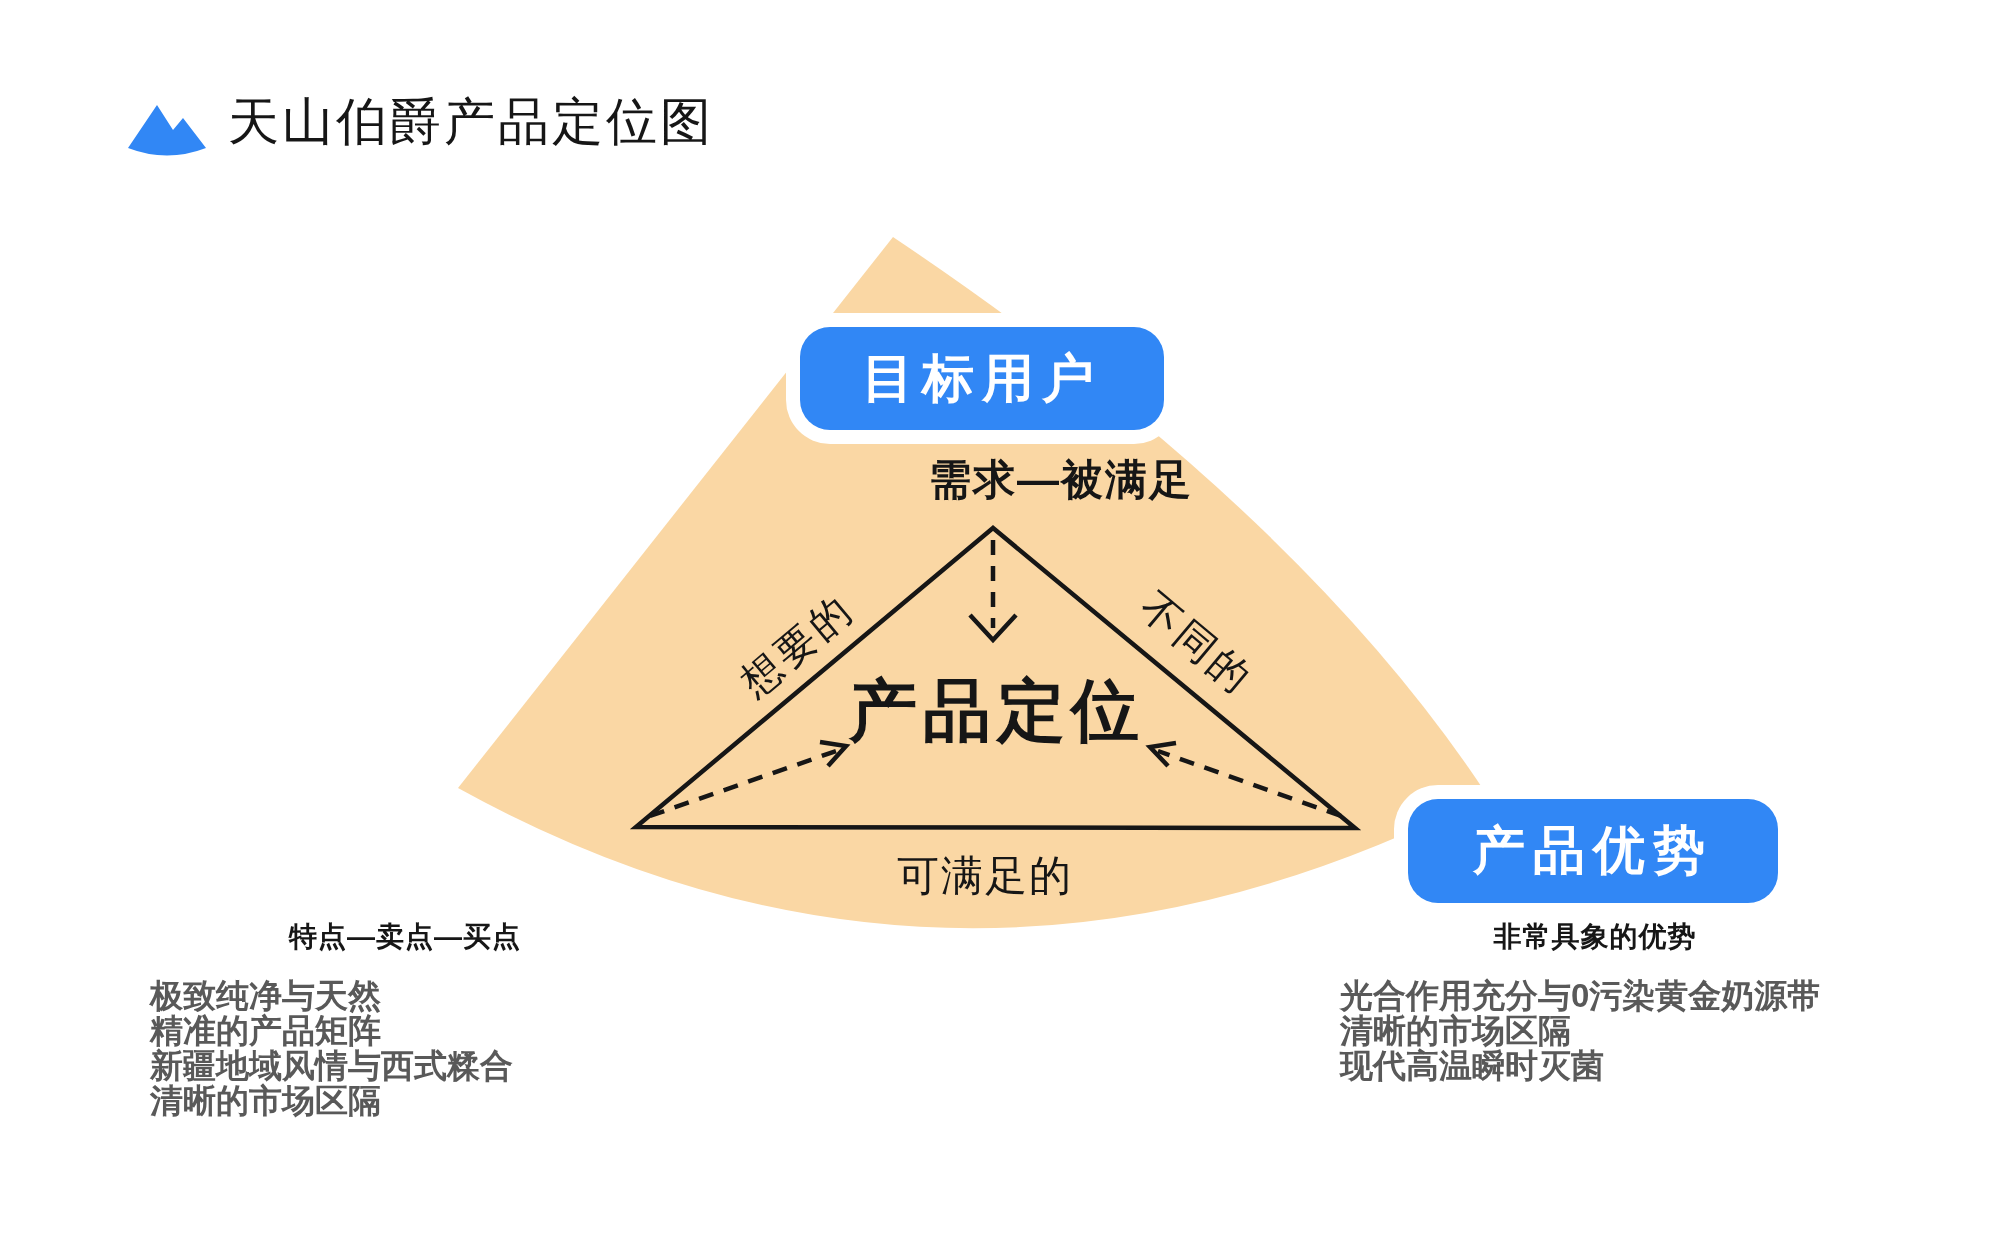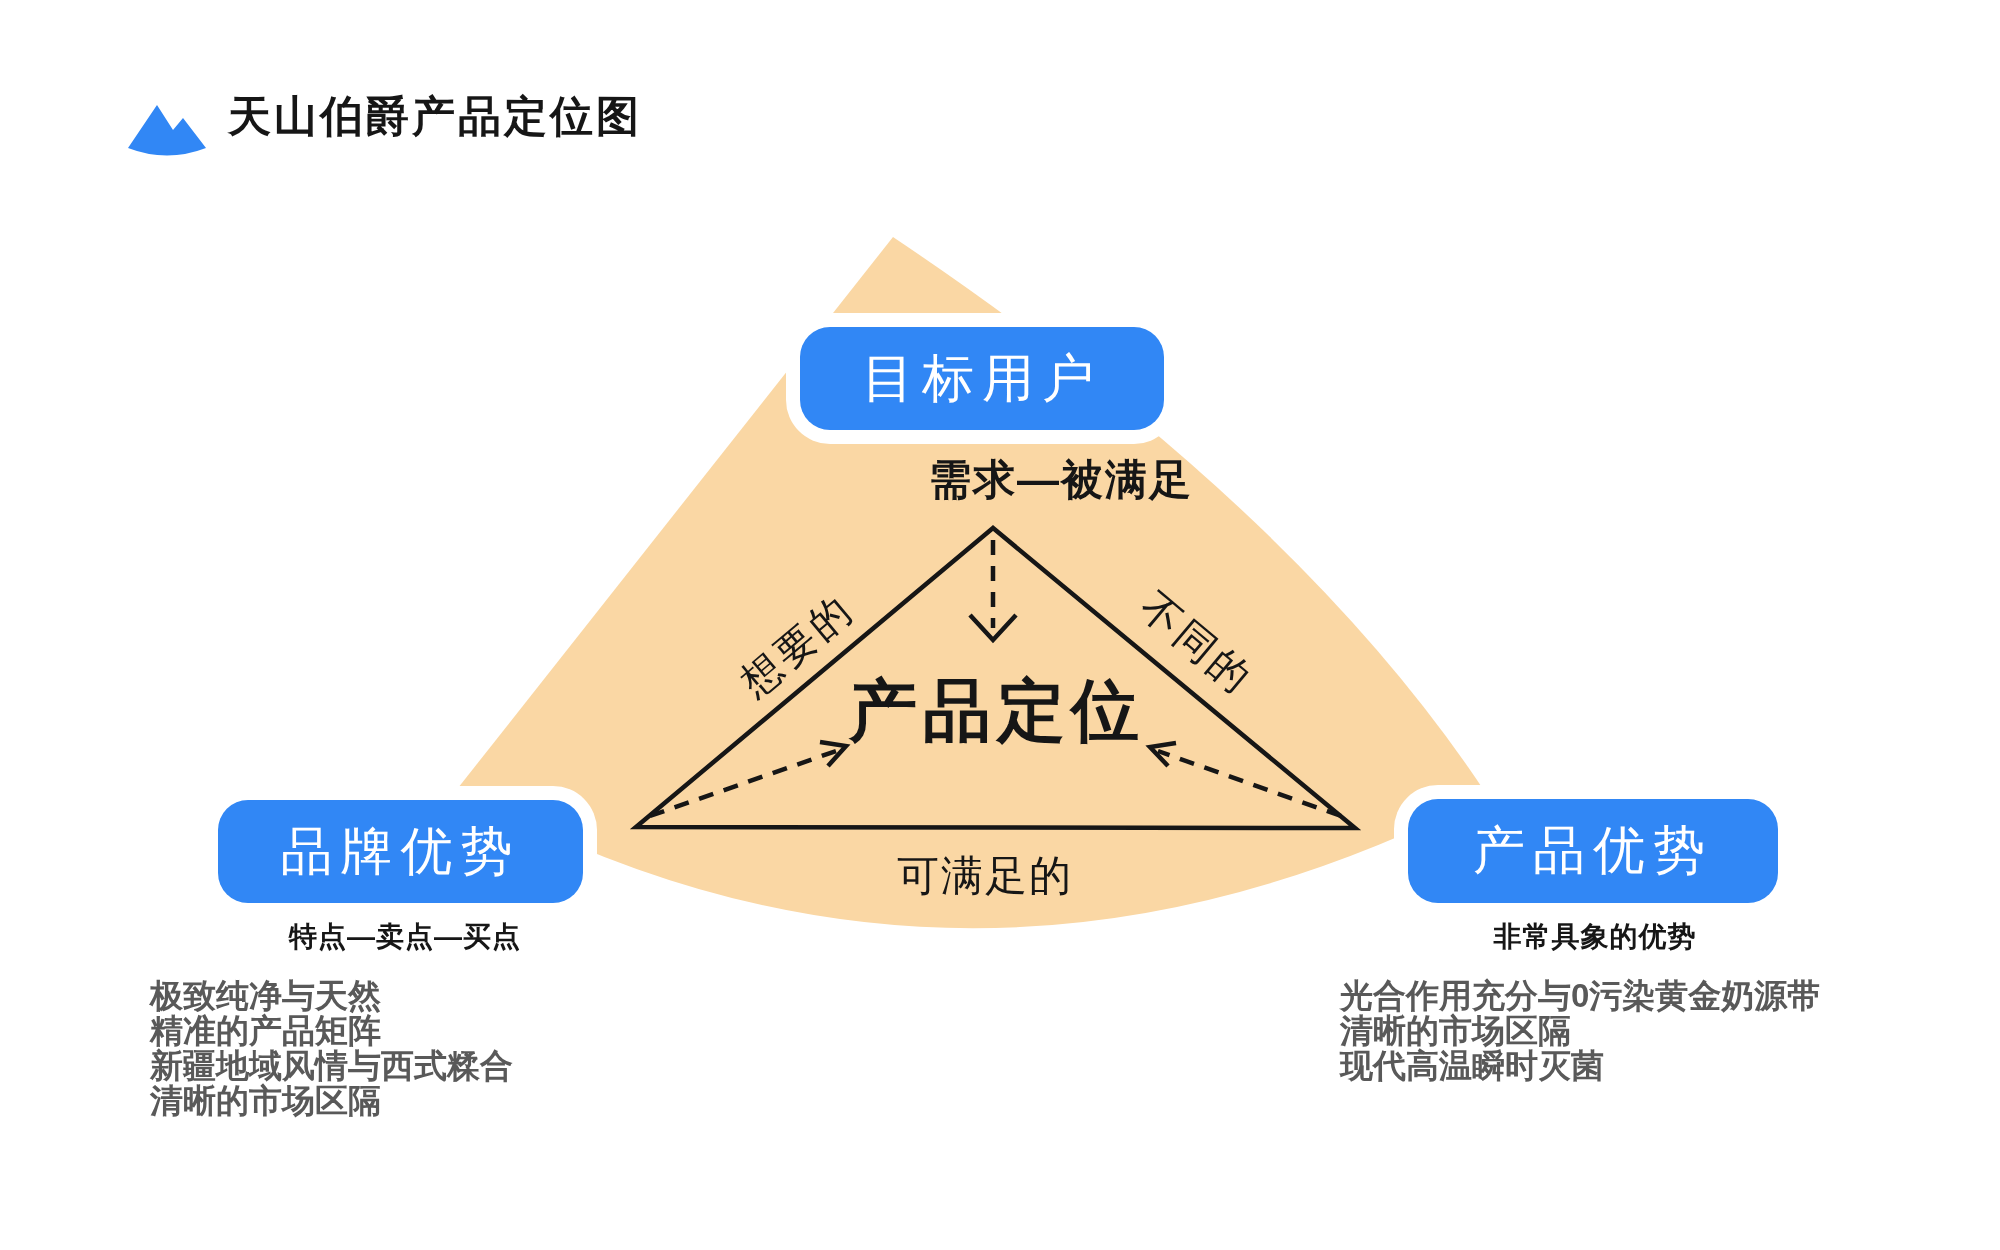--- a/index.html
+++ b/index.html
@@ -10,29 +10,29 @@
     --white:#FFFFFF;
   }
   html,body{margin:0;padding:0;background:#fff;}
   .canvas{
     position:relative;width:2000px;height:1250px;background:var(--white);
     overflow:hidden;font-family:"Liberation Sans",sans-serif;color:var(--ink);
   }
   .abs{position:absolute;}
   .bg-svg{position:absolute;left:0;top:0;width:2000px;height:1250px;}
   .title{
-    left:228px;top:88px;font-size:43px;font-weight:700;letter-spacing:3px;
+    left:228px;top:88px;font-size:51px;font-weight:400;letter-spacing:3px;
     color:var(--ink);white-space:nowrap;
   }
   .audience{left:993px;top:176px;font-size:25px;line-height:30px;color:var(--gray);}
   .pill{
     display:flex;align-items:center;justify-content:center;
     background:var(--blue);color:#fff;border-radius:30px;
     box-shadow:0 0 0 14px var(--white);
-    font-weight:400;font-size:52px;letter-spacing:8px;white-space:nowrap;
+    font-weight:700;font-size:52px;letter-spacing:8px;white-space:nowrap;
   }
   .pill-target{left:800px;top:327px;width:364px;height:103px;}
   .pill-brand{left:218px;top:800px;width:365px;height:103px;}
   .pill-product{left:1408px;top:799px;width:370px;height:104px;}
   .need-label{left:793px;top:452px;width:400px;text-align:right;font-size:42px;font-weight:700;letter-spacing:2px;}
   .center-title{left:772px;top:666px;width:450px;text-align:center;font-size:68px;font-weight:900;letter-spacing:6px;white-space:nowrap;}
   .satisfy-label{left:785px;top:848px;width:400px;text-align:center;font-size:42px;font-weight:500;letter-spacing:2px;}
   .edge-label{width:170px;height:54px;display:flex;align-items:center;justify-content:center;
     font-size:40px;font-weight:500;letter-spacing:4px;white-space:nowrap;}
   .edge-left{left:712px;top:618px;transform:rotate(-40deg);}
@@ -71,21 +71,20 @@
     </g>
   </svg>
 
   <svg class="abs" style="left:128px;top:103px;" width="80" height="60" viewBox="0 0 80 60">
     <path d="M0 45 L29 2 L45 27 L55 15 L78 45 Q39 60 0 45 Z" style="fill:var(--blue)"></path>
   </svg>
   <div class="abs title">天山伯爵产品定位图</div>
 
 
   <div class="abs pill pill-target">目标用户</div>
-  <div class="abs pill pill-brand">品牌优势</div>
   <div class="abs pill pill-product">产品优势</div>
 
   <div class="abs need-label">需求—被满足</div>
   <div class="abs edge-label edge-left">想要的</div>
   <div class="abs edge-label edge-right">不同的</div>
   <div class="abs center-title">产品定位</div>
   <div class="abs satisfy-label">可满足的</div>
 
   <div class="abs subhead sub-brand">特点—卖点—买点</div>
   <div class="abs adv-list list-brand">

